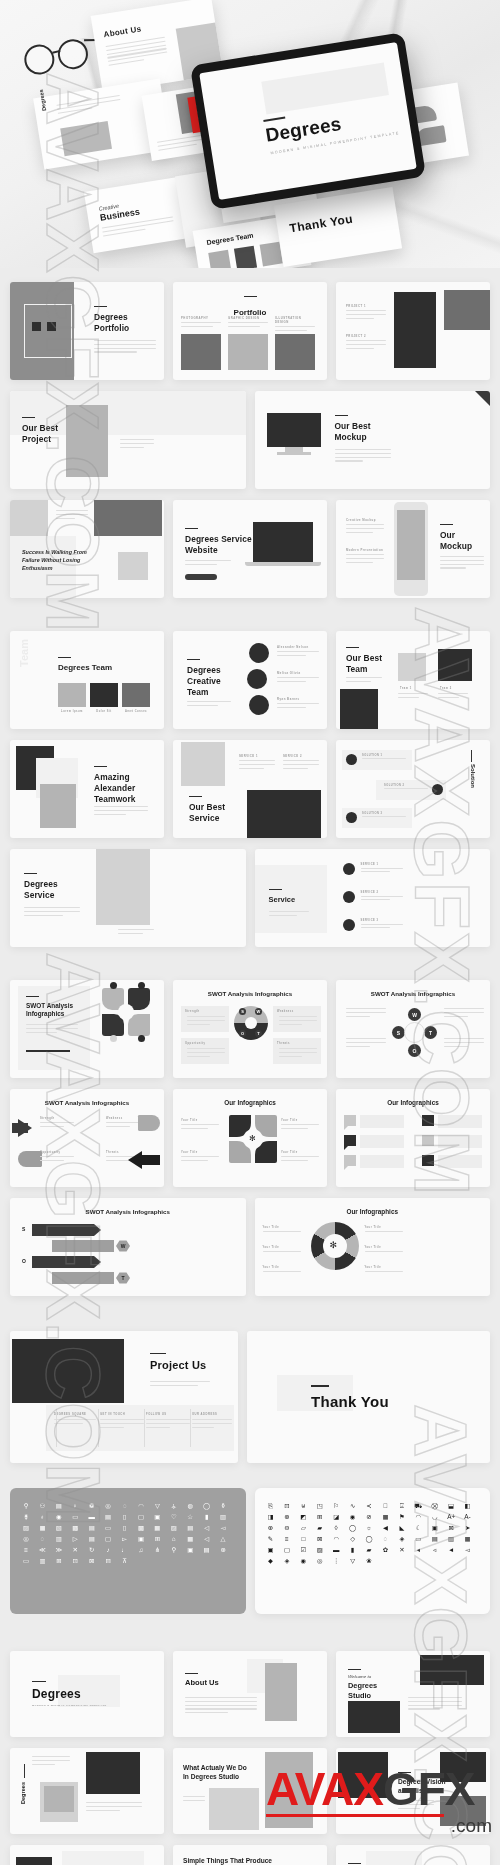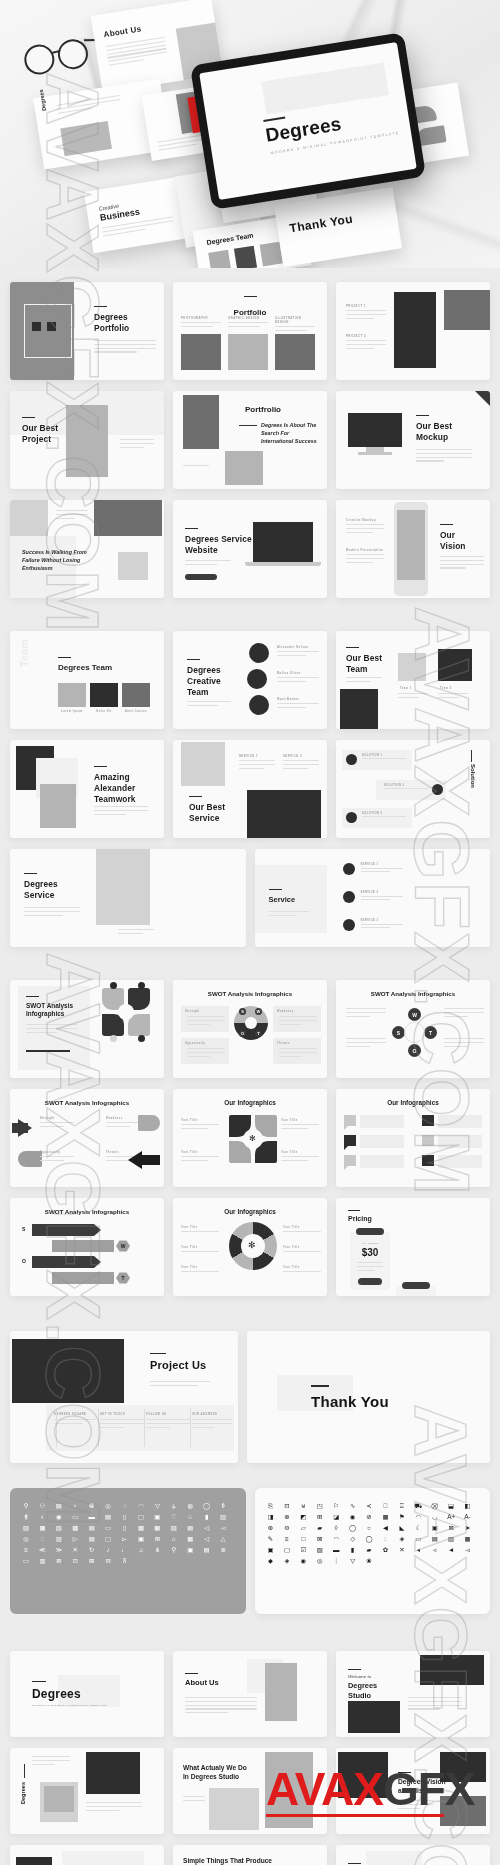--- a/index.html
+++ b/index.html
@@ -324,30 +324,20 @@
         <div class="abs t-lg" style="left:12px;top:32px;white-space:pre-line;">Our Best
 Project</div>
         <div class="abs img" style="left:56px;top:14px;width:42px;height:72px;"></div>
         <div class="abs" style="left:110px;top:48px;width:34px;">
           <div class="ln"></div>
             <div class="ln"></div>
             <div class="ln" style="width:70%"></div>
         </div>
       </div>
 
-      <div class="slide s-h">
-        <div class="abs img-d" style="left:10px;top:4px;width:36px;height:54px;"></div>
-        <div class="abs t-md" style="left:72px;top:14px;font-size:8px;">Portfrolio</div>
-        <div class="abs" style="left:66px;top:34px;width:18px;height:1.2px;background:#333;"></div>
-        <div class="abs t-it" style="left:88px;top:30px;width:60px;">Degrees Is About The Search For International Success</div>
-        <div class="abs img" style="left:52px;top:60px;width:38px;height:34px;"></div>
-        <div class="abs" style="left:10px;top:74px;width:26px;">
-            <div class="ln"></div>
-          </div>
-      </div>
 
       <div class="slide s-h">
         <div class="abs" style="right:0;top:0;width:0;height:0;border-top:15px solid #3a3a3a;border-left:15px solid transparent;"></div>
         <div class="abs img-dd" style="left:12px;top:22px;width:54px;height:34px;"></div>
         <div class="abs" style="left:30px;top:56px;width:18px;height:5px;background:#c6c6c6;"></div>
         <div class="abs" style="left:22px;top:61px;width:34px;height:2.5px;background:#c6c6c6;"></div>
         <div class="abs kick" style="left:80px;top:24px;"></div>
         <div class="abs t-lg" style="left:80px;top:30px;white-space:pre-line;">Our Best
 Mockup</div>
         <div class="abs" style="left:80px;top:58px;width:56px;">
@@ -396,21 +386,21 @@
         <div class="abs" style="left:10px;top:48px;width:38px;">
           <div class="t-xs" style="font-size:2.8px;margin-bottom:2px;">Modern Presentation</div>
           <div class="ln"></div>
             <div class="ln"></div>
             <div class="ln" style="width:70%"></div>
         </div>
         <div class="abs" style="left:58px;top:2px;width:34px;height:94px;background:#e4e4e4;border-radius:5px;"></div>
         <div class="abs img" style="left:61px;top:10px;width:28px;height:70px;"></div>
         <div class="abs kick" style="left:104px;top:24px;"></div>
         <div class="abs t-lg" style="left:104px;top:30px;white-space:pre-line;">Our
-Vision</div>
+Mockup</div>
         <div class="abs" style="left:104px;top:56px;width:44px;">
           <div class="ln"></div>
             <div class="ln"></div>
             <div class="ln"></div>
             <div class="ln" style="width:60%"></div>
         </div>
       </div>
     </div>
   </div>
 
@@ -822,42 +812,20 @@
           <div class="t-xs" style="font-size:2.6px;margin-bottom:2px;">Your Title</div>
           <div class="ln"></div>
         </div>
         <div class="abs" style="left:56px;top:24px;width:48px;height:48px;border-radius:50%;
              background:conic-gradient(#2e2e2e 0 60deg,#b5b5b5 60deg 120deg,#2e2e2e 120deg 180deg,
              #b5b5b5 180deg 240deg,#2e2e2e 240deg 300deg,#b5b5b5 300deg 360deg);"></div>
         <div class="abs circ" style="left:68px;top:36px;width:24px;height:24px;background:#fafafa;"></div>
         <div class="abs" style="left:75px;top:43px;color:#222;font-size:9px;line-height:1;">✻</div>
       </div>
 
-      <div class="slide s-h">
-        <div class="abs" style="left:12px;top:12px;">
-          <div style="width:12px;height:1.2px;background:#2d2d2d;margin-bottom:3px;"></div>
-          <div class="t-md" style="font-size:7px;">Pricing</div>
-        </div>
-        <div class="abs pcard" style="left:14px;top:34px;width:40px;height:58px;">
-          <div class="abs pbadge" style="left:6px;top:-4px;width:28px;"></div>
-          <div class="abs t-xs ctr" style="left:0;right:0;top:10px;font-size:2.4px;">Per Month</div>
-          <div class="abs price ctr" style="left:0;right:0;top:15px;">$30</div>
-          <div class="abs" style="left:7px;top:30px;width:26px;">
-              <div class="ln"></div>
-              <div class="ln"></div>
-              <div class="ln" style="width:70%"></div>
-            </div>
-          <div class="abs pbtn" style="left:8px;bottom:5px;width:24px;"></div>
-        </div>
-        <div class="abs pcard" style="left:60px;top:30px;width:40px;height:62px;">
-          <div class="abs pbadge" style="left:6px;top:-4px;width:28px;"></div>
-
-        </div>
-
-      </div>
     </div>
   </div>
 
   <div class="section" style="padding-top:24px;">
     <div class="row">
       <div class="slide" style="height:132px;flex:0 0 228px;">
         <div class="abs img-dd" style="left:2px;top:8px;width:112px;height:64px;"></div>
         <div class="abs" style="left:140px;top:22px;">
           <div style="width:16px;height:1.4px;background:#2d2d2d;margin-bottom:5px;"></div>
           <div style="font-size:11px;font-weight:700;color:#141414;letter-spacing:.2px;">Project Us</div>
@@ -1177,15 +1145,16 @@
   <div class="wm wm-v" style="left:396px;top:606px;font-size:78px;height:460px;">AVAXGFX.COM</div>
   <div class="wm wm-v" style="left:30px;top:72px;font-size:74px;height:430px;">AVAXGFX.COM</div>
   <div class="wm wm-v" style="left:30px;top:952px;font-size:76px;height:440px;">AVAXGFX.COM</div>
   <div class="wm wm-v" style="left:398px;top:1404px;font-size:74px;height:420px;">AVAXGFX.COM</div>
 
   <div class="avaxgfx-logo">
     <div class="big">
       <span class="red">AVAX</span><span class="dark">GFX</span>
     </div>
     <div class="bar"></div>
+    <div class="dotcom">.com</div>
   </div>
 
 </div>
 
 </body></html>

